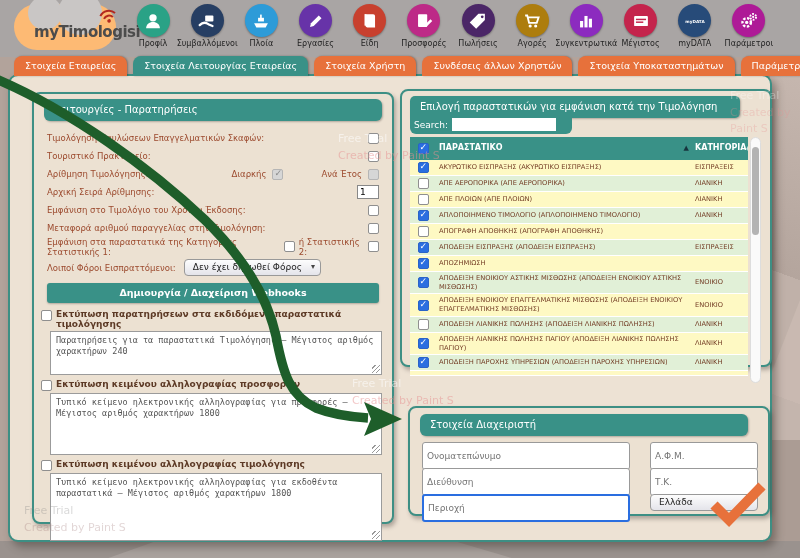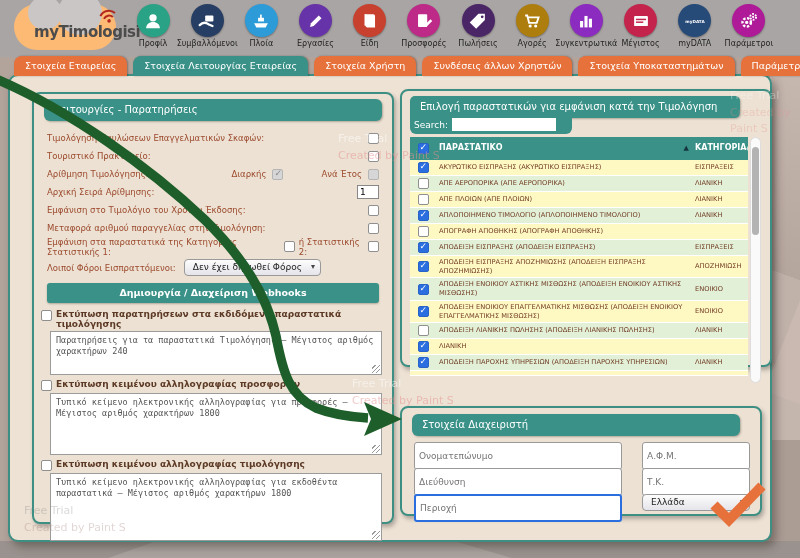--- a/index.html
+++ b/index.html
@@ -98,21 +98,21 @@
     white-space:nowrap; overflow:hidden; }
   .thead .c-name, .thead .c-cat { font-size:8px; }
   .sort-asc { margin-left:auto; font-size:7px; color:#17333d; }
   .sort-both { margin-left:auto; font-size:6px; color:#d5eae6; line-height:.8; text-align:center; }
   #scrollbar { position:absolute; left:348px; top:46px; width:11px; height:246px; background:#fafafa;
     border:1px solid #ddd; border-radius:6px; }
   #scroll-thumb { position:absolute; left:1px; top:9px; width:7px; height:88px; background:#b3b3b3;
     border-radius:4px; cursor:grab; }
   #rp-footer { position:absolute; left:9px; top:289px; font-size:9px; color:#2a2a2a;margin-top:32px; }
   
-  #admin-panel { left:390px; top:330px; width:362px; height:110px; }
+  #admin-panel { left:398px; top:330px; width:362px; height:110px; }
   #ap-title { position:absolute; left:10px; top:6px; width:328px; border-radius:6px; }
   .ap-row { position:absolute; left:12px; width:336px; display:flex; justify-content:space-between; }
   .ap-row input { height:28px; border:1px solid #999; border-radius:3px; font-size:9px;
     padding:0 4px; font-family:"DejaVu Sans",sans-serif; background:#fff; }
   .ap-left { width:208px; } .ap-right { width:108px; }
   #area-input { border:2px solid #2a6ee0; }
   #country-select { width:108px; height:17px; font-size:9px; display:flex; align-items:center; }
   
   #arrow-svg, #check-svg { position:absolute; pointer-events:none; }
   #arrow-svg { left:0; top:0; z-index:50; }
@@ -419,23 +419,20 @@
               <span>ΑΠΟΔΕΙΞΗ ΕΙΣΠΡΑΞΗΣ (ΑΠΟΔΕΙΞΗ ΕΙΣΠΡΑΞΗΣ)</span>
             </div>
             <div class="c-cat">
               <span>ΕΙΣΠΡΑΞΕΙΣ</span>
             </div>
           </div>
           <div class="trow odd">
             <div class="c-cb">
               <span class="cb checked"></span>
             </div>
-            <div class="c-name">
-              <span>ΑΠΟΔΕΙΞΗ ΕΙΣΠΡΑΞΗΣ ΑΠΟΖΗΜΙΩΣΗΣ (ΑΠΟΔΕΙΞΗ ΕΙΣΠΡΑΞΗΣ ΑΠΟΖΗΜΙΩΣΗΣ)</span>
-            </div>
             <div class="c-cat">
               <span>ΑΠΟΖΗΜΙΩΣΗ</span>
             </div>
           </div>
           <div class="trow even">
             <div class="c-cb">
               <span class="cb checked"></span>
             </div>
             <div class="c-name">
               <span>ΑΠΟΔΕΙΞΗ ΕΝΟΙΚΙΟΥ ΑΣΤΙΚΗΣ ΜΙΣΘΩΣΗΣ (ΑΠΟΔΕΙΞΗ ΕΝΟΙΚΙΟΥ ΑΣΤΙΚΗΣ ΜΙΣΘΩΣΗΣ)</span>
@@ -462,20 +459,23 @@
             <div class="c-name">
               <span>ΑΠΟΔΕΙΞΗ ΛΙΑΝΙΚΗΣ ΠΩΛΗΣΗΣ (ΑΠΟΔΕΙΞΗ ΛΙΑΝΙΚΗΣ ΠΩΛΗΣΗΣ)</span>
             </div>
             <div class="c-cat">
               <span>ΛΙΑΝΙΚΗ</span>
             </div>
           </div>
           <div class="trow odd">
             <div class="c-cb">
               <span class="cb checked"></span>
+            </div>
+            <div class="c-name">
+              <span>ΑΠΟΔΕΙΞΗ ΛΙΑΝΙΚΗΣ ΠΩΛΗΣΗΣ ΠΑΓΙΟΥ (ΑΠΟΔΕΙΞΗ ΛΙΑΝΙΚΗΣ ΠΩΛΗΣΗΣ ΠΑΓΙΟΥ)</span>
             </div>
             <div class="c-cat">
               <span>ΛΙΑΝΙΚΗ</span>
             </div>
           </div>
           <div class="trow even">
             <div class="c-cb">
               <span class="cb checked"></span>
             </div>
             <div class="c-name">

